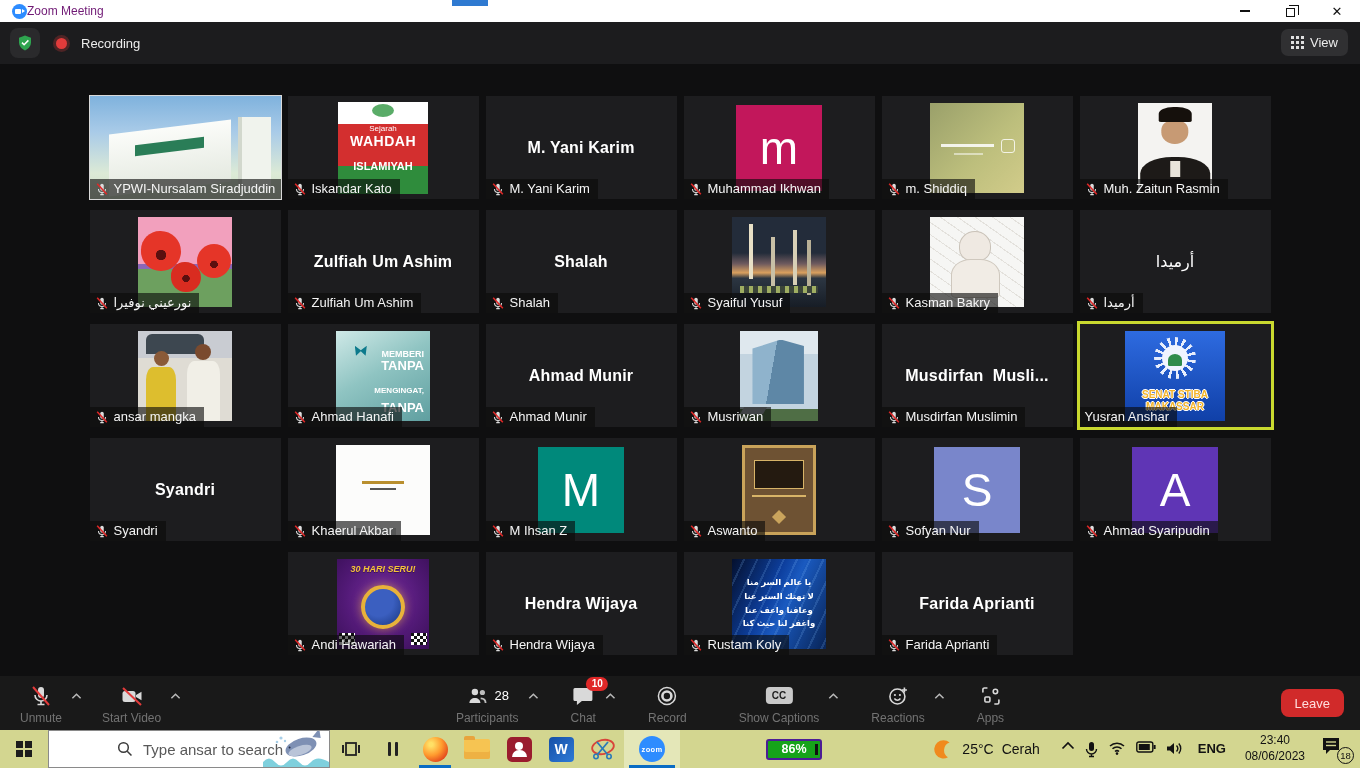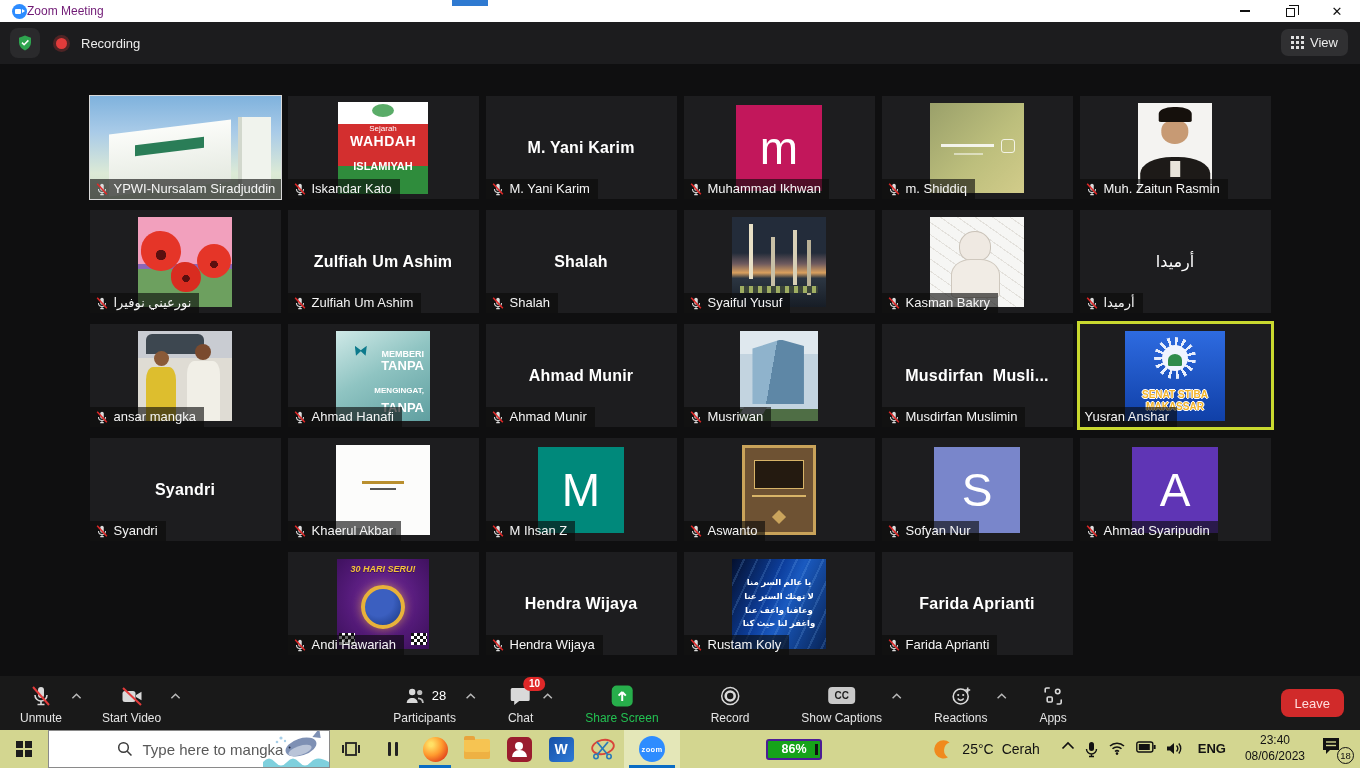--- a/index.html
+++ b/index.html
@@ -133,21 +133,21 @@
   .img-bluearabic { background:linear-gradient(115deg,#04102e 0%,#0d3f9e 40%,#1a5ac0 55%,#082457 100%); }
   .img-bluearabic .s1 { inset:0; background:repeating-linear-gradient(115deg,transparent 0 10px,rgba(130,190,255,.18) 10px 12px); }
   .img-bluearabic .tl { color:#fff; font-weight:bold; font-size:8.5px; line-height:1.6; direction:rtl; }
 
   
   .toolbar { position:absolute; top:676px; left:0; width:100%; height:54px; background:#191919; }
   .tb-left { position:absolute; left:14px; top:0; height:54px; display:flex; gap:18px; }
   .tb-center { position:absolute; left:50%; transform:translateX(calc(-50% + 55px)); top:0; height:54px; display:flex; gap:30px; }
   .tool-item { position:relative; display:flex; flex-direction:column; align-items:center; justify-content:center; padding:2px 16px 0 6px; }
   .tool-item .ticon { height:24px; display:flex; align-items:center; gap:5px; }
-  .tool-item .tlabel { font-size:12px; color:#e5e5e5; margin-top:3px; white-space:nowrap; }
+  .tool-item .tlabel { font-size:12px; color:#737373; margin-top:3px; white-space:nowrap; }
   .tool-item.green .tlabel { color:#23c152; }
   .tool-item .caret { position:absolute; right:-4px; top:10px; }
   .tool-item .count { color:#fff; font-size:13px; }
   .badge { position:absolute; top:-7px; right:-13px; background:#e02828; color:#fff; font-size:10px; font-weight:bold; border-radius:9px; padding:1.5px 5.5px; }
   .cc-chip { width:27px; height:17px; background:#c9c9c9; border-radius:4px; color:#1d1d1d; font-weight:800; font-size:10px; display:flex; align-items:center; justify-content:center; }
   .leave-btn { position:absolute; right:16px; top:13px; height:28px; padding:0 14px; background:#d12a2a; border:none; border-radius:8px; color:#ffdede; font-size:13px; font-family:inherit; }
 
   
   .taskbar { position:absolute; top:730px; left:0; width:100%; height:38px; background:#d3d690; display:flex; align-items:stretch; }
   .tb-slot { position:relative; display:flex; align-items:center; justify-content:center; flex:none; }
@@ -736,29 +736,20 @@
           <svg width="24" height="24" viewBox="0 0 24 24">
               <path d="M4 4h16a1.5 1.5 0 0 1 1.5 1.5v10A1.5 1.5 0 0 1 20 17h-9l-5 4v-4H4a1.5 1.5 0 0 1-1.5-1.5v-10A1.5 1.5 0 0 1 4 4z" fill="#d9d9d9"></path>
             </svg>
           <span class="badge">10</span>
         </div>
         <div class="tlabel">Chat</div>
         <div class="caret"><svg width="11" height="7" viewBox="0 0 12 7">
               <path d="M1.5 5.5 6 1l4.5 4.5" stroke="#b9b9b9" stroke-width="1.6" fill="none"></path>
             </svg></div>
       </div>
-      <div class="tool-item green">
-        <div class="ticon">
-          <svg width="24" height="24" viewBox="0 0 24 24">
-              <rect x="1.5" y="1.5" width="21" height="21" rx="5" fill="#27ae4b"></rect>
-              <path d="M12 17v-8M12 8l-3.6 3.6M12 8l3.6 3.6" stroke="#fff" stroke-width="2" fill="none"></path>
-            </svg>
-        </div>
-        <div class="tlabel">Share Screen</div>
-      </div>
       <div class="tool-item">
         <div class="ticon">
           <svg width="24" height="24" viewBox="0 0 24 24">
               <circle cx="12" cy="12" r="8.5" stroke="#d9d9d9" stroke-width="1.5" fill="none"></circle>
               <circle cx="12" cy="12" r="4.5" stroke="#d9d9d9" stroke-width="2.6" fill="none"></circle>
             </svg>
         </div>
         <div class="tlabel">Record</div>
       </div>
       <div class="tool-item">
@@ -810,21 +801,21 @@
           <div></div>
           <div></div>
           <div></div>
         </div>
     </div>
     <div class="tb-slot search-box">
       <svg width="16" height="16" viewBox="0 0 16 16" style="margin-left:22px">
           <circle cx="6.5" cy="6.5" r="4.8" stroke="#3a3a3a" stroke-width="1.5" fill="none"></circle>
           <line x1="10.2" y1="10.2" x2="14.5" y2="14.5" stroke="#3a3a3a" stroke-width="1.5"></line>
         </svg>
-      <span class="ph">Type here to mangka</span>
+      <span class="ph">Type ansar to search</span>
       <svg class="search-whale" viewBox="0 0 66 36">
         <path d="M0 31 Q6 24 12 31 T24 31 T36 31 T48 31 T66 31 V36 H0 Z" fill="#7fd0dd"></path>
         <g transform="rotate(-18 38 16)">
           <ellipse cx="38" cy="16" rx="16" ry="8.5" fill="#7e90b4"></ellipse>
           <ellipse cx="36" cy="19" rx="12" ry="4.5" fill="#b9c4d8"></ellipse>
           <path d="M52 10 l9 -6 -1.5 9.5 z" fill="#7e90b4"></path>
           <circle cx="27" cy="13" r="1" fill="#26324a"></circle>
         </g>
         <circle cx="18" cy="7" r="1.6" fill="#a8cfe8"></circle>
           <circle cx="14" cy="11" r="1.3" fill="#a8cfe8"></circle>

